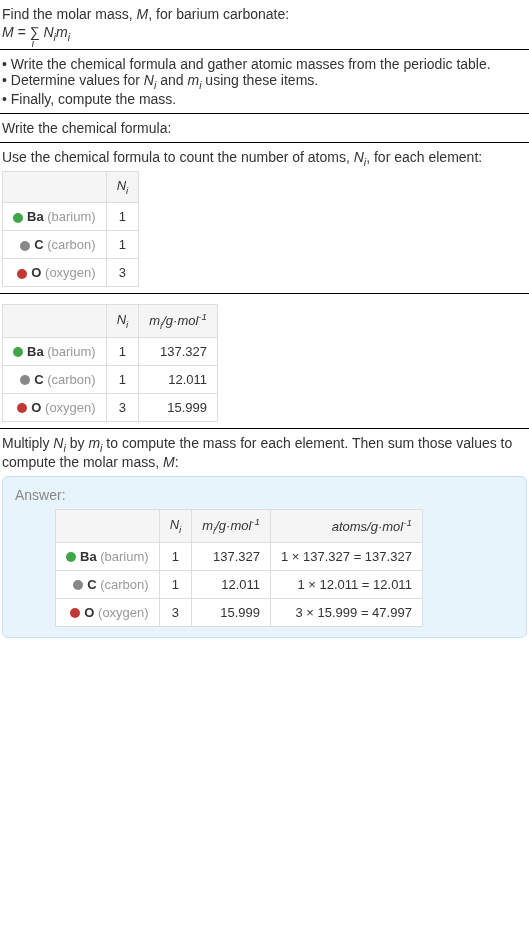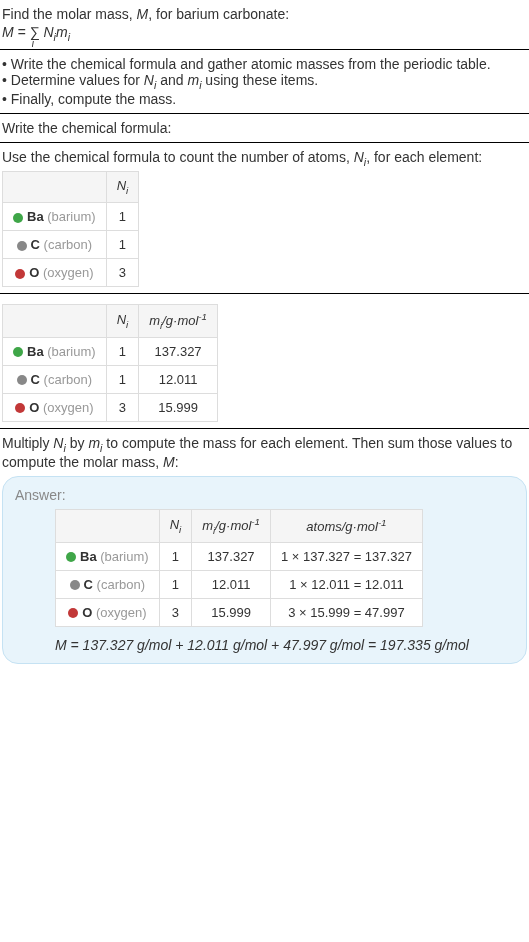--- a/index.html
+++ b/index.html
@@ -33,21 +33,21 @@
       font-size: 0.75em;
       vertical-align: super;
     }
     table {
       border-collapse: collapse;
       margin-top: 4px;
     }
     th, td {
       border: 1px solid #ddd;
       padding: 6px 10px;
-      text-align: center;
+      text-align: right;
       font-size: 13px;
     }
     th {
       background: #f5f5f5;
       font-weight: normal;
       font-style: italic;
     }
     .element-cell {
       white-space: nowrap;
     }
@@ -68,21 +68,21 @@
     }
     .element-name {
       color: #999;
     }
     .num-col {
       text-align: center;
     }
     .answer-box {
       background: #e8f4fb;
       border: 1px solid #c5e2f3;
-      border-radius: 16px;
+      border-radius: 6px;
       padding: 10px 12px;
       margin-top: 6px;
     }
     .answer-label {
       color: #888;
       margin-bottom: 6px;
     }
     .answer-box table {
       margin-left: 40px;
       background: #fff;
@@ -201,15 +201,14 @@
         <td>1 × 12.011 = 12.011</td>
       </tr>
       <tr>
         <td class="element-cell"><span class="dot dot-o"></span><span class="element-symbol">O</span><span class="element-name"> (oxygen)</span></td>
         <td class="num-col">3</td>
         <td>15.999</td>
         <td>3 × 15.999 = 47.997</td>
       </tr>
     </tbody>
       </table>
-    <div class="final-line">M = 137.327 g/mol + 12.011 g/mol + 47.997 g/mol = 197.335 g/mol</div>
   </div>
 </div>
 
 </body></html>

